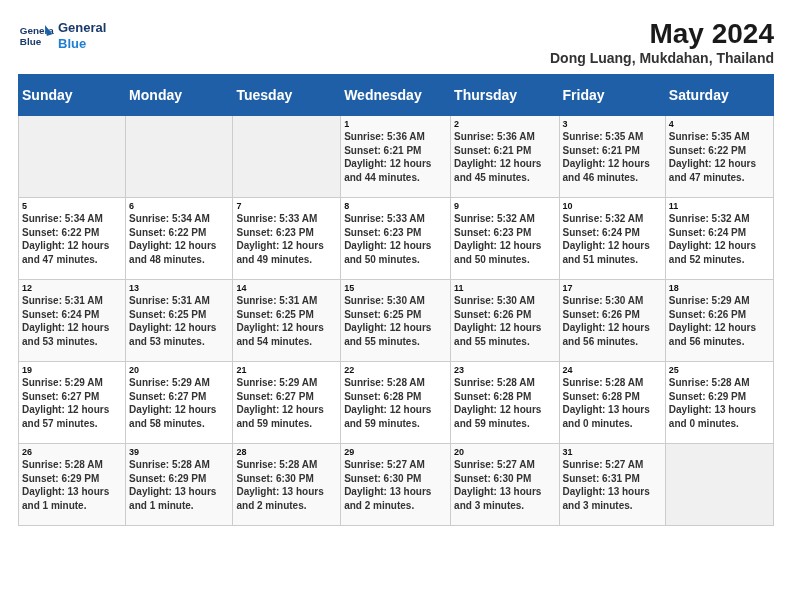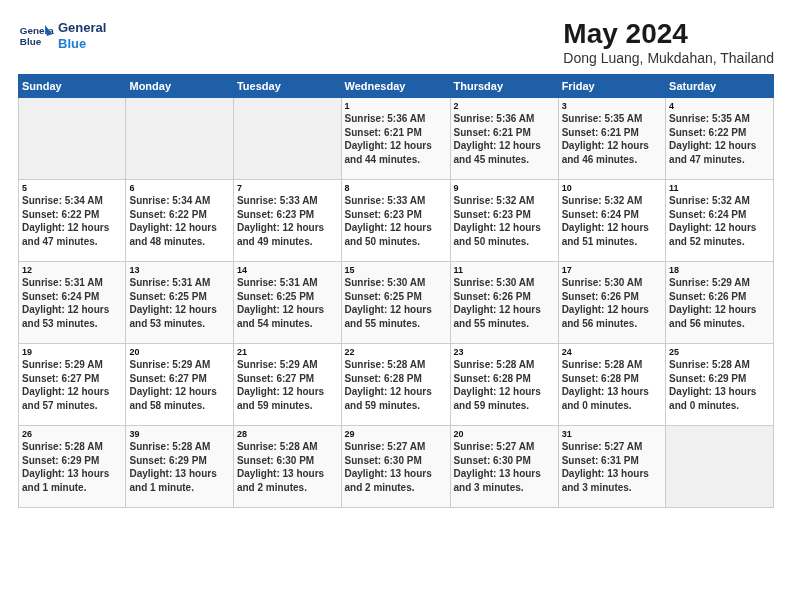--- a/index.html
+++ b/index.html
@@ -24,42 +24,43 @@
     .logo {
       display: flex;
       align-items: center;
       gap: 4px;
     }
     .logo-icon {
       width: 36px;
       height: 36px;
     }
     .title-block {
+      text-align: right;
     }
     .main-title {
       font-size: 28px;
       font-weight: bold;
       color: #1a1a1a;
     }
     .subtitle {
       font-size: 14px;
       color: #333;
-      font-weight: normal;
+      font-weight: bold;
     }
     .calendar {
       width: 100%;
       border-collapse: collapse;
       font-size: 8.5px;
     }
     .calendar thead th {
       background: #1e5fa8;
       color: #fff;
-      padding: 5px 3px;
+      padding: 12px 3px;
       text-align: left;
-      font-size: 11px;
+      font-size: 14px;
       border: 1px solid #1e5fa8;
     }
     .calendar tbody td {
       border: 1px solid #ccc;
       vertical-align: top;
       padding: 3px 3px;
       width: 113px;
       height: 82px;
       background: #fff;
     }

